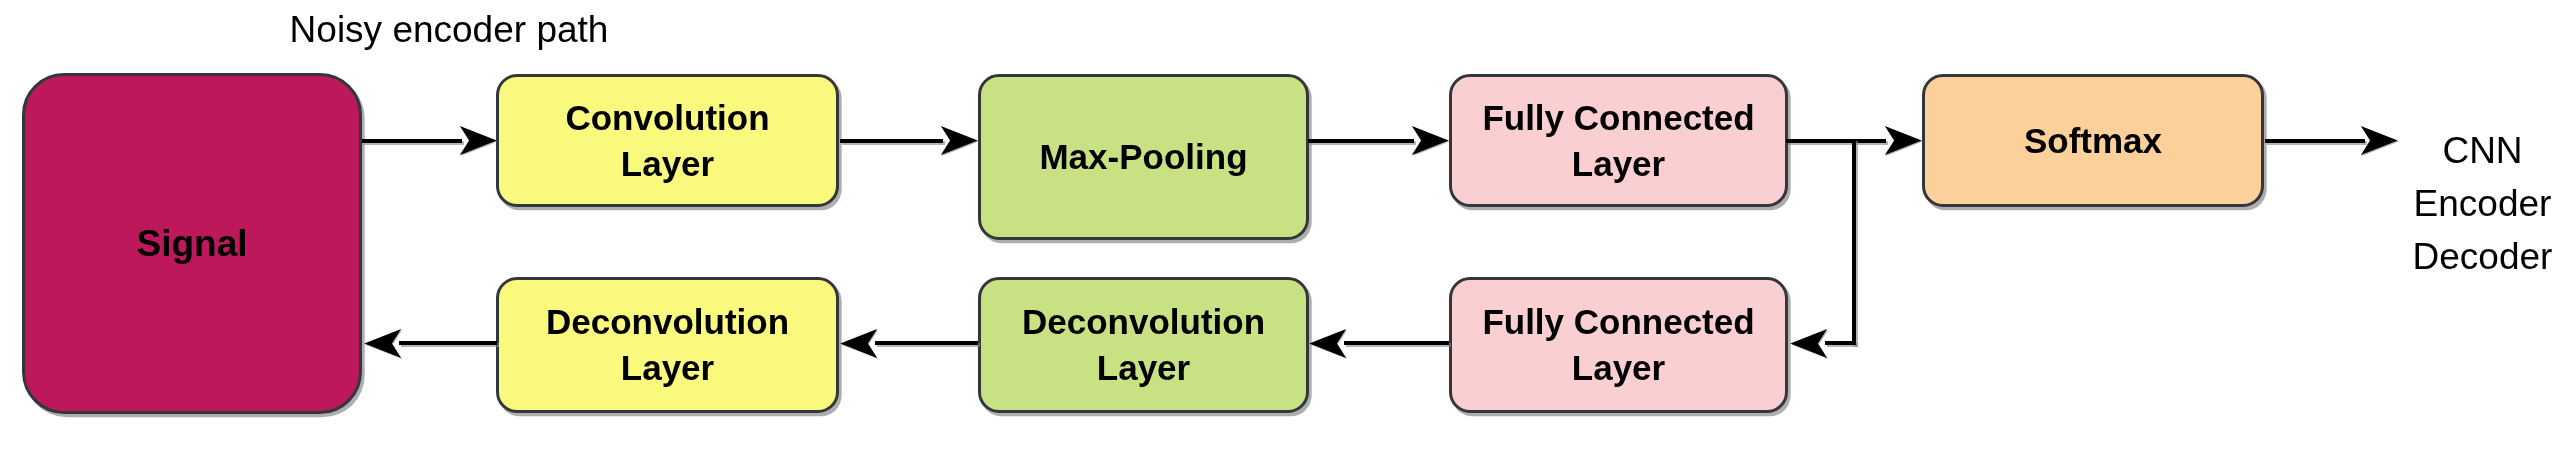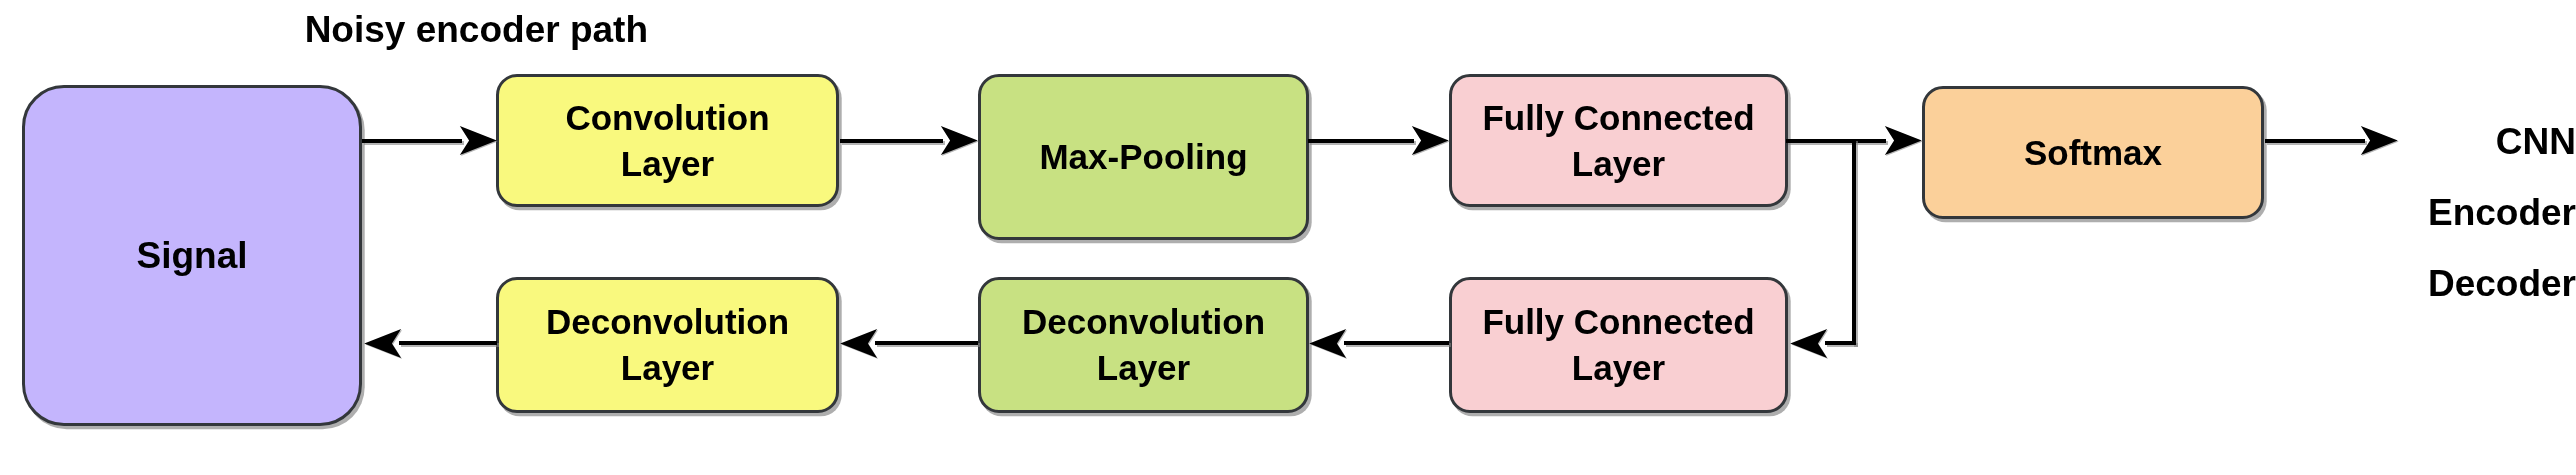--- a/index.html
+++ b/index.html
@@ -17,39 +17,39 @@
     box-sizing:border-box;
     border:3.3px solid #33373b;
     border-radius:21px;
     display:flex;align-items:center;justify-content:center;
     text-align:center;
     font-weight:700;
     font-size:35px;line-height:46px;
     white-space:pre-line;
     box-shadow:2.7px 3.3px 0 rgba(130,130,130,0.65);
   }
-  .node-signal{left:22px;top:73px;width:340px;height:341px;border-radius:42px;background:#c4b5fd;font-size:37px;margin-top:12px;}
+  .node-signal{left:22px;top:73px;width:340px;height:341px;border-radius:42px;background:#be185d;font-size:37px;}
   .node-conv{left:496px;top:74px;width:343px;height:133px;background:#f9f97e;text-align:center;}
   .node-maxpool{left:978px;top:74px;width:331px;height:166px;background:#c8e182;}
   .node-fc-top{left:1449px;top:74px;width:339px;height:133px;background:#f9cfd2;}
-  .node-softmax{left:1922px;top:86px;width:342px;height:133px;background:#fbd09a;}
+  .node-softmax{left:1922px;top:74px;width:342px;height:133px;background:#fbd09a;}
   .node-deconv-yellow{left:496px;top:277px;width:343px;height:136px;background:#f9f97e;}
   .node-deconv-green{left:978px;top:277px;width:331px;height:136px;background:#c8e182;}
   .node-fc-bottom{left:1449px;top:277px;width:339px;height:136px;background:#f9cfd2;}
   
   .freelabel{
     position:absolute;
     font-size:37px;line-height:44px;
-    font-weight:700;
-    text-align:right;
+    font-weight:400;
+    text-align:center;
     white-space:pre-line;
   }
   .label-top{left:250px;top:8px;width:398px;}
   .label-bottom{left:279px;top:417px;width:345px;}
-  .label-output{left:2389px;top:106px;width:187px;line-height:71px;}
+  .label-output{left:2389px;top:124px;width:187px;line-height:53px;}
   
   .hline,.vline{position:absolute;background:#000;box-shadow:2px 2px 0 rgba(130,130,130,0.6);}
   .hline{height:4px;}
   .vline{width:4px;}
   .head{position:absolute;width:40px;height:29px;filter:drop-shadow(1.3px 1.3px 0 rgba(130,130,130,0.6));}
   .head polygon{fill:#000;}
 </style>
 </head>
 <body>
 

